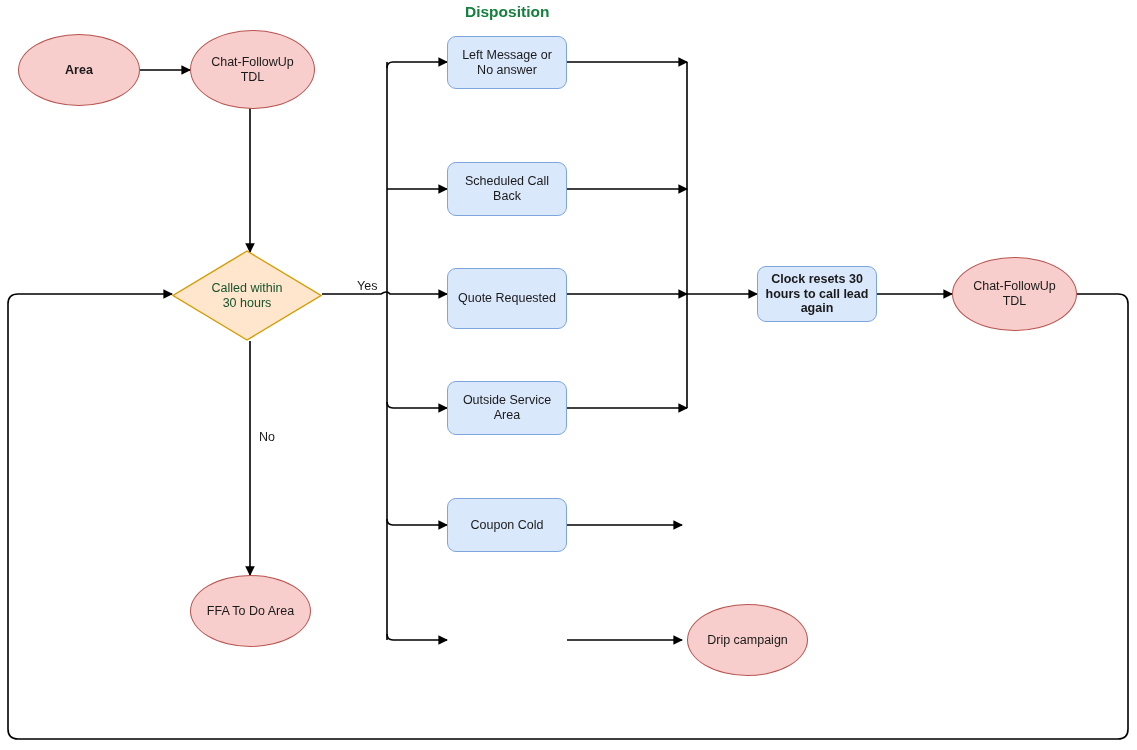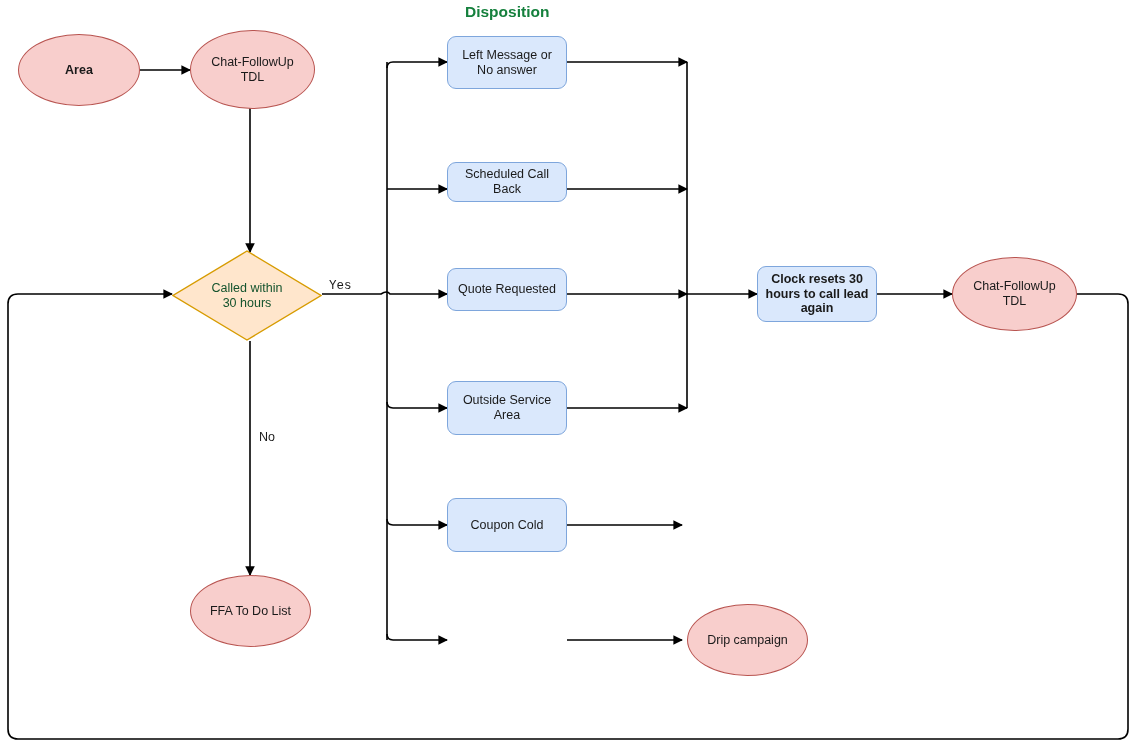--- a/index.html
+++ b/index.html
@@ -142,33 +142,33 @@
 TDL</div>
 
   <div class="diamond-wrap" style="left:172px; top:250px; width:150px; height:91px;">
     <svg width="150" height="91" viewBox="0 0 150 91" xmlns="http://www.w3.org/2000/svg">
       <polygon points="75,1 149,45.5 75,90 1,45.5" fill="#ffe6cc" stroke="#d79b00" stroke-width="1.4"></polygon>
     </svg>
     <div class="diamond-label">Called within
 30 hours</div>
   </div>
 
-  <div class="edge-label" style="left:329px; top:279px;font-family:Liberation Mono, monospace;">Yes</div>
+  <div class="edge-label" style="left:357px; top:279px;">Yes</div>
 
   <div class="edge-label" style="left:259px; top:430px;">No</div>
 
-  <div class="node ellipse" style="left:190px; top:575px; width:121px; height:72px;">FFA To Do List</div>
+  <div class="node ellipse" style="left:190px; top:575px; width:121px; height:72px;">FFA To Do Area</div>
 
   <div class="node rbox" style="left:447px; top:36px; width:120px; height:53px;">Left Message or
 No answer</div>
 
-  <div class="node rbox" style="left:447px; top:162px; width:120px; height:40px;">Scheduled Call
+  <div class="node rbox" style="left:447px; top:162px; width:120px; height:54px;">Scheduled Call
 Back</div>
 
-  <div class="node rbox" style="left:447px; top:268px; width:120px; height:43px;">Quote Requested</div>
+  <div class="node rbox" style="left:447px; top:268px; width:120px; height:61px;">Quote Requested</div>
 
   <div class="node rbox" style="left:447px; top:381px; width:120px; height:54px;">Outside Service
 Area</div>
 
   <div class="node rbox" style="left:447px; top:498px; width:120px; height:54px;">Coupon Cold</div>
 
 
   <div class="node rbox bold" style="left:757px; top:266px; width:120px; height:56px;">Clock resets 30
 hours to call lead
 again</div>

